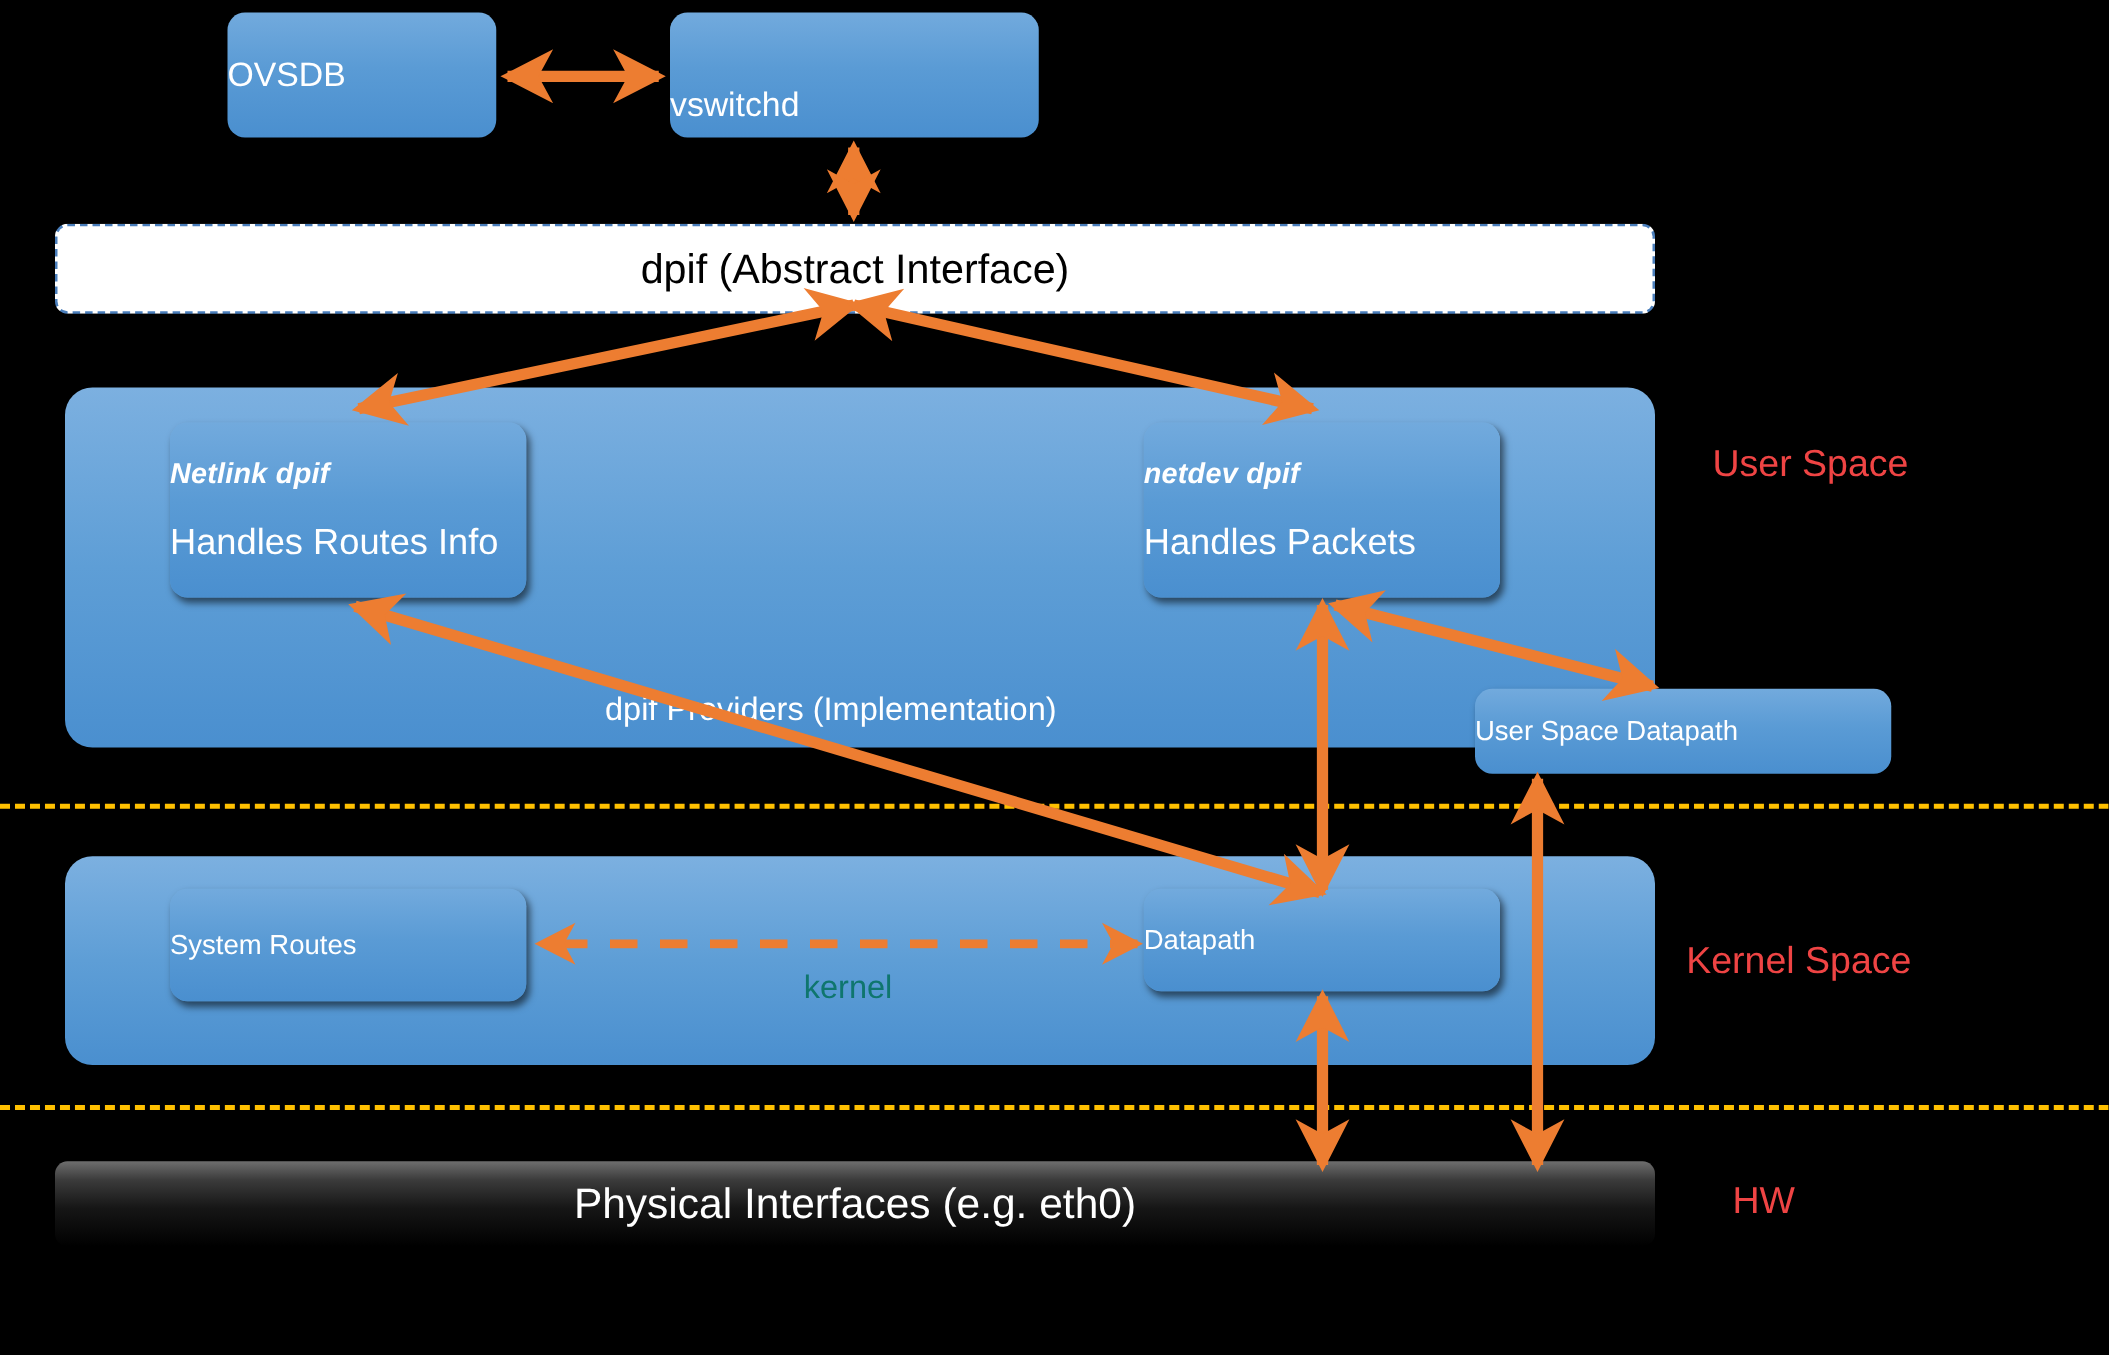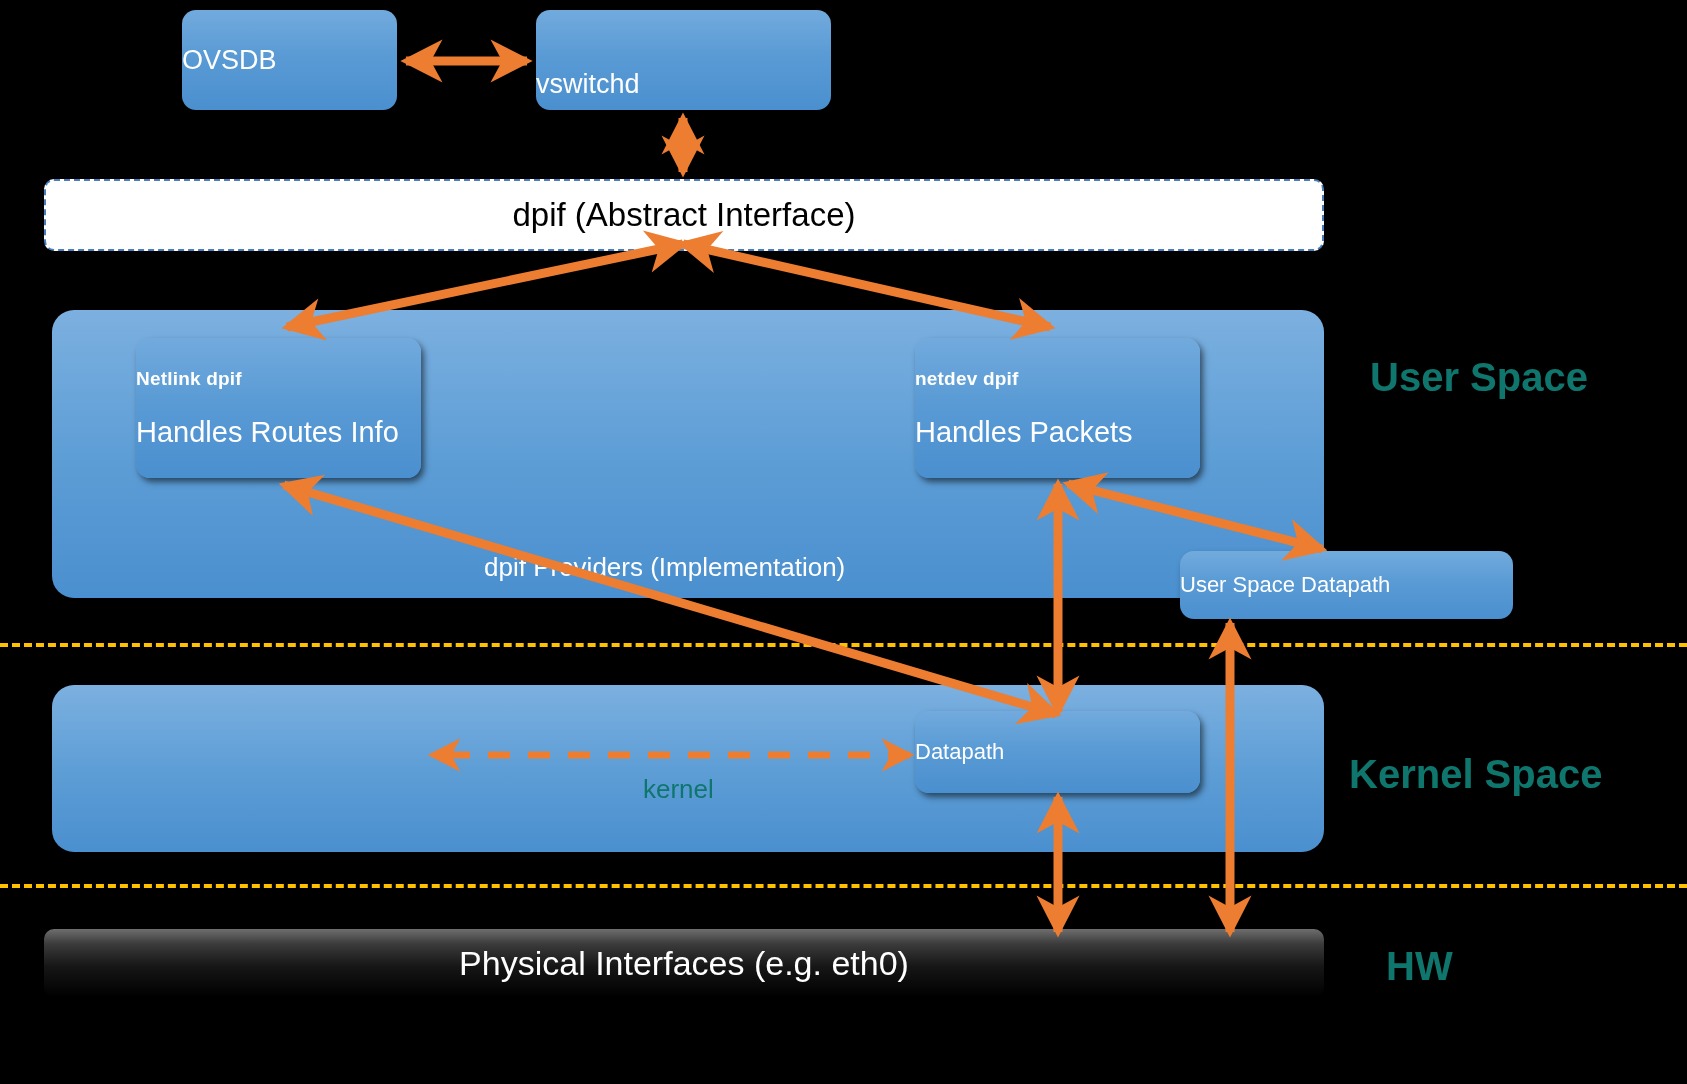--- a/index.html
+++ b/index.html
@@ -32,22 +32,23 @@
   }
   .panel {
     position: absolute;
     border-radius: 22px;
     background: linear-gradient(180deg, #7cb0e0 0%, #5e9ed6 50%, #4a8fcf 100%);
     box-shadow: 3px 4px 7px rgba(0,0,0,0.5);
     box-sizing: border-box;
   }
   .node-title {
     font-weight: bold;
-    font-size: 19px;
+    font-size: 23px;
     letter-spacing: .2px;
+    font-style: italic;
   }
   .node-sub {
     font-weight: normal;
     font-size: 29px;
     margin-top: 26px;
   }
   .node-plain {
     font-size: 22px;
     font-weight: normal;
   }
@@ -66,23 +67,23 @@
     align-items: center;
     justify-content: center;
     color: #000000;
     font-size: 33px;
     box-sizing: border-box;
   }
 
   
   .side-label {
     position: absolute;
-    color: #0f766e;
-    font-weight: bold;
-    font-size: 40px;
+    color: #ef4444;
+    font-weight: normal;
+    font-size: 30px;
     white-space: nowrap;
   }
 
   
   .panel-caption {
     position: absolute;
     color: #ffffff;
     font-size: 26px;
     white-space: nowrap;
   }
@@ -161,20 +162,23 @@
   <div class="panel-caption" style="left:484px; top:552px;">dpif Providers (Implementation)</div>
 
   <div class="node" style="left:1180px; top:551px; width:333px; height:68px;">
     <span class="node-plain">User Space Datapath</span>
   </div>
 
   <div class="hdivider" style="top:643px;"></div>
 
   <div class="panel" id="kernel-panel" style="left:52px; top:685px; width:1272px; height:167px;"></div>
 
+  <div class="node" style="left:136px; top:711px; width:285px; height:90px;">
+    <span class="node-plain">System Routes</span>
+  </div>
 
   <div class="node" style="left:915px; top:711px; width:285px; height:82px;">
     <span class="node-plain">Datapath</span>
   </div>
 
   <div class="kernel-word" style="left:643px; top:774px;">kernel</div>
 
   <div class="hdivider" style="top:884px;"></div>
 
   <div id="phys-bar">

